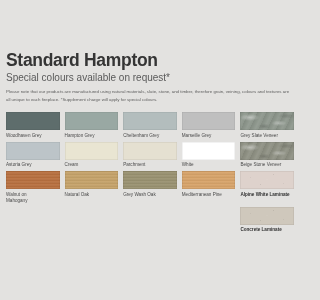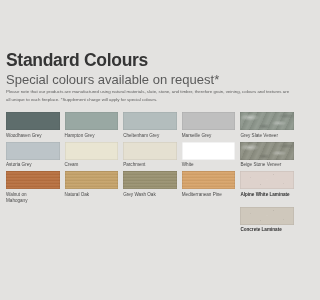--- a/index.html
+++ b/index.html
@@ -29,21 +29,21 @@
     font-size: 17.5px;
     font-weight: bold;
     letter-spacing: -0.3px;
     color: #353535;
     line-height: 1;
   }
   .subtitle {
     position: absolute;
     left: 6px;
     top: 73px;
-    font-size: 13px;
+    font-size: 10px;
     color: #5a5a5a;
     line-height: 1;
   }
   .disclaimer {
     position: absolute;
     left: 6px;
     top: 88px;
     width: 288px;
     font-size: 4.4px;
     line-height: 1.75;
@@ -117,21 +117,21 @@
       radial-gradient(circle 1px at 80% 70%, rgba(0,0,0,0.11), rgba(0,0,0,0) 60%),
       radial-gradient(circle 1px at 38% 75%, rgba(0,0,0,0.09), rgba(0,0,0,0) 60%),
       radial-gradient(circle 1px at 50% 48%, rgba(255,255,255,0.30), rgba(255,255,255,0) 60%);
   }
 </style>
 </head>
 <body>
 
 <div class="page">
 
-  <div class="title">Standard Colours</div>
+  <div class="title">Standard Hampton</div>
   <div class="subtitle">Special colours available on request*</div>
   <div class="disclaimer">Please note that our products are manufactured using natural materials, slate, stone, and timber, therefore grain, veining, colours and textures are all unique to each fireplace. *Supplement charge will apply for special colours.</div>
 
   <div class="grid" id="grid">
       <div class="row">
         <div class="cell">
           <div class="swatch bordered" style="background: rgb(94, 109, 108);"></div>
           <div class="label">Woodhaven Grey</div>
         </div>
         <div class="cell">

